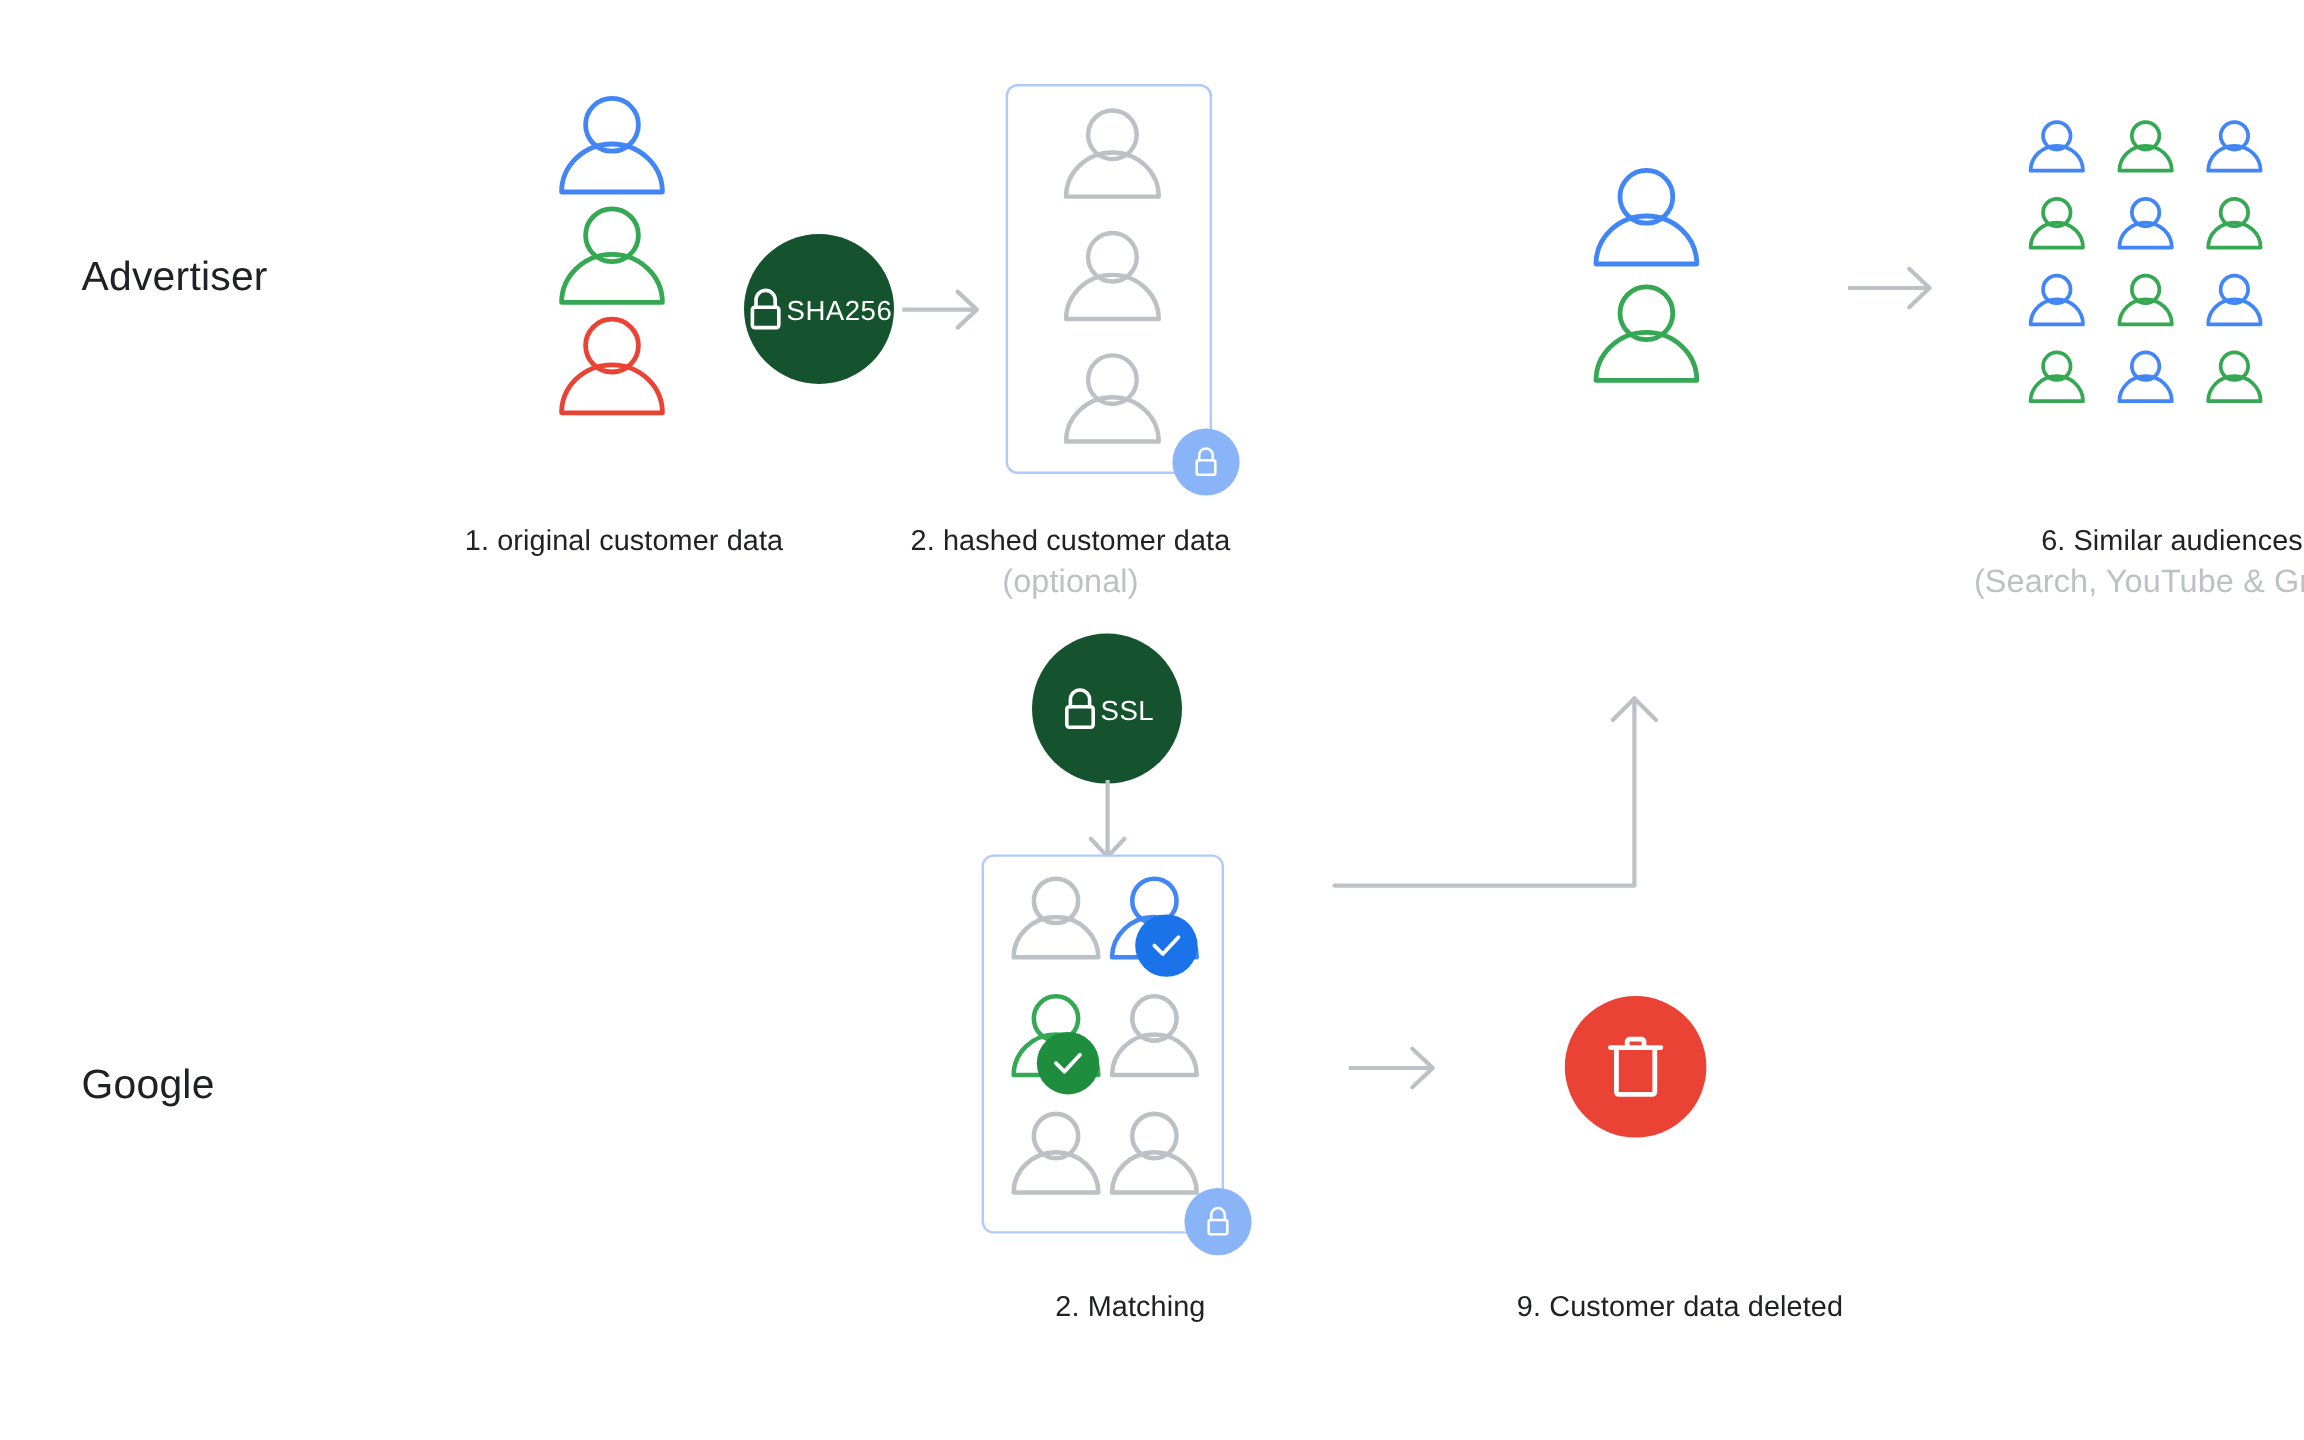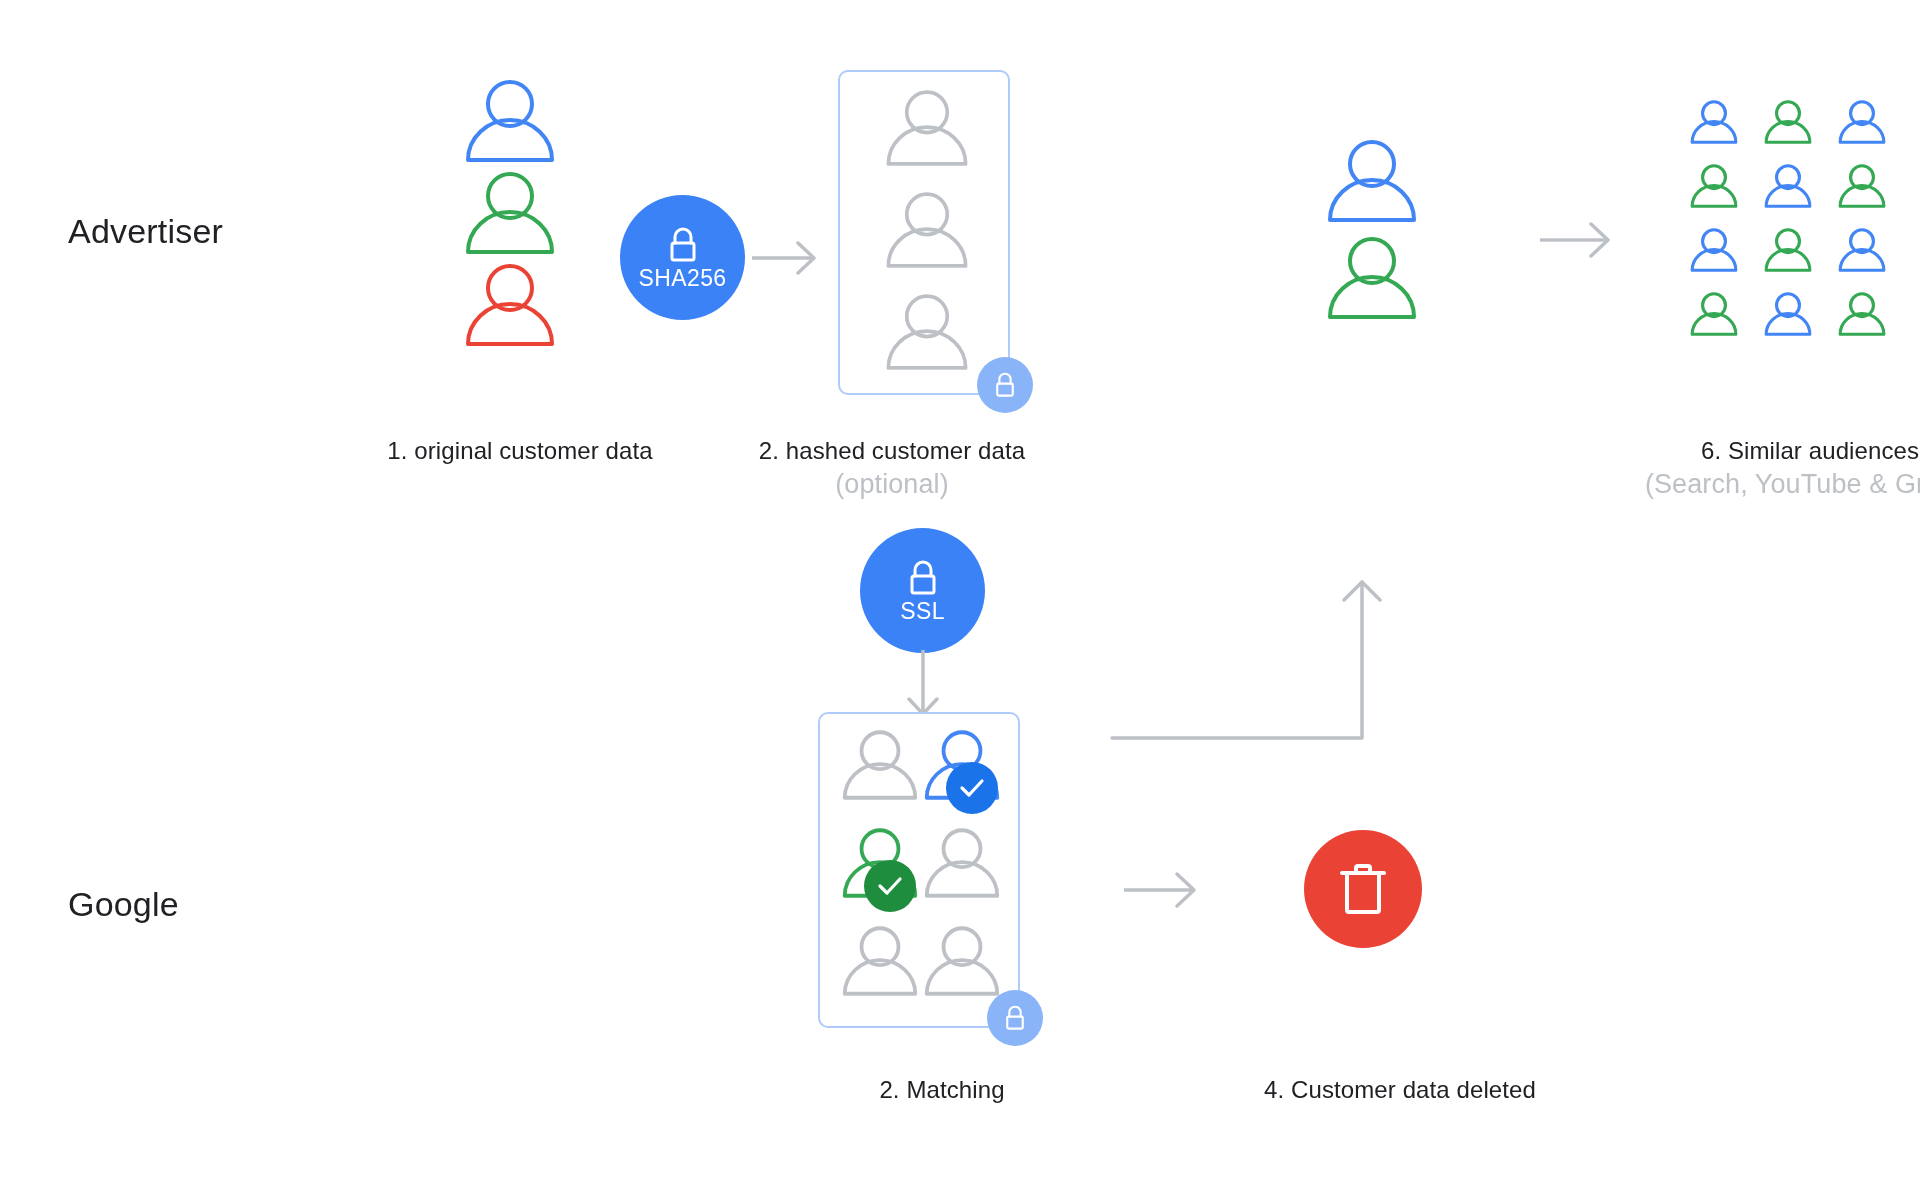--- a/index.html
+++ b/index.html
@@ -65,23 +65,23 @@
     border: 2px solid #aecbfa;
     border-radius: 10px;
     background: #ffffff;
     box-sizing: border-box;
   }
 
   
   .crypto-circle {
     position: absolute;
     border-radius: 50%;
-    background: #3b82f6;
+    background: #14532d;
     display: flex;
-    flex-direction: column;
+    flex-direction: row;
     align-items: center;
     justify-content: center;
     color: #ffffff;
   }
   .crypto-circle .c-label {
     font-size: 23px;
     letter-spacing: 0.4px;
     line-height: 24px;
     margin-top: 2px;
     color: #ffffff;
@@ -418,21 +418,21 @@
     <span>
       <svg width="48" height="54" viewBox="0 0 48 54">
         <path d="M3 11 H45" fill="none" stroke="#ffffff" stroke-width="4" stroke-linecap="round"></path>
         <path d="M17 11 V6 a2 2 0 0 1 2-2 h10 a2 2 0 0 1 2 2 v5" fill="none" stroke="#ffffff" stroke-width="4" stroke-linejoin="round"></path>
         <path d="M8 13 V48 a2 2 0 0 0 2 2 h28 a2 2 0 0 0 2-2 V13" fill="none" stroke="#ffffff" stroke-width="4" stroke-linejoin="round"></path>
       </svg>
     </span>
   </div>
 
   <div class="caption" style="left:1380px; top:1075px;">
-    <span class="main">4. Customer data deleted</span>
+    <span class="main">9. Customer data deleted</span>
   </div>
 
   <span class="abs" style="left:1110px; top:560px;">
     <svg width="300" height="190" viewBox="0 0 300 190">
       <path d="M2 178 H252 V22" fill="none" stroke="#bdc1c6" stroke-width="3.5" stroke-linejoin="round" stroke-linecap="round"></path>
       <path d="M234 40 L252 22 L270 40" fill="none" stroke="#bdc1c6" stroke-width="3.5" stroke-linecap="round" stroke-linejoin="round"></path>
     </svg>
   </span>
 
 </div>

